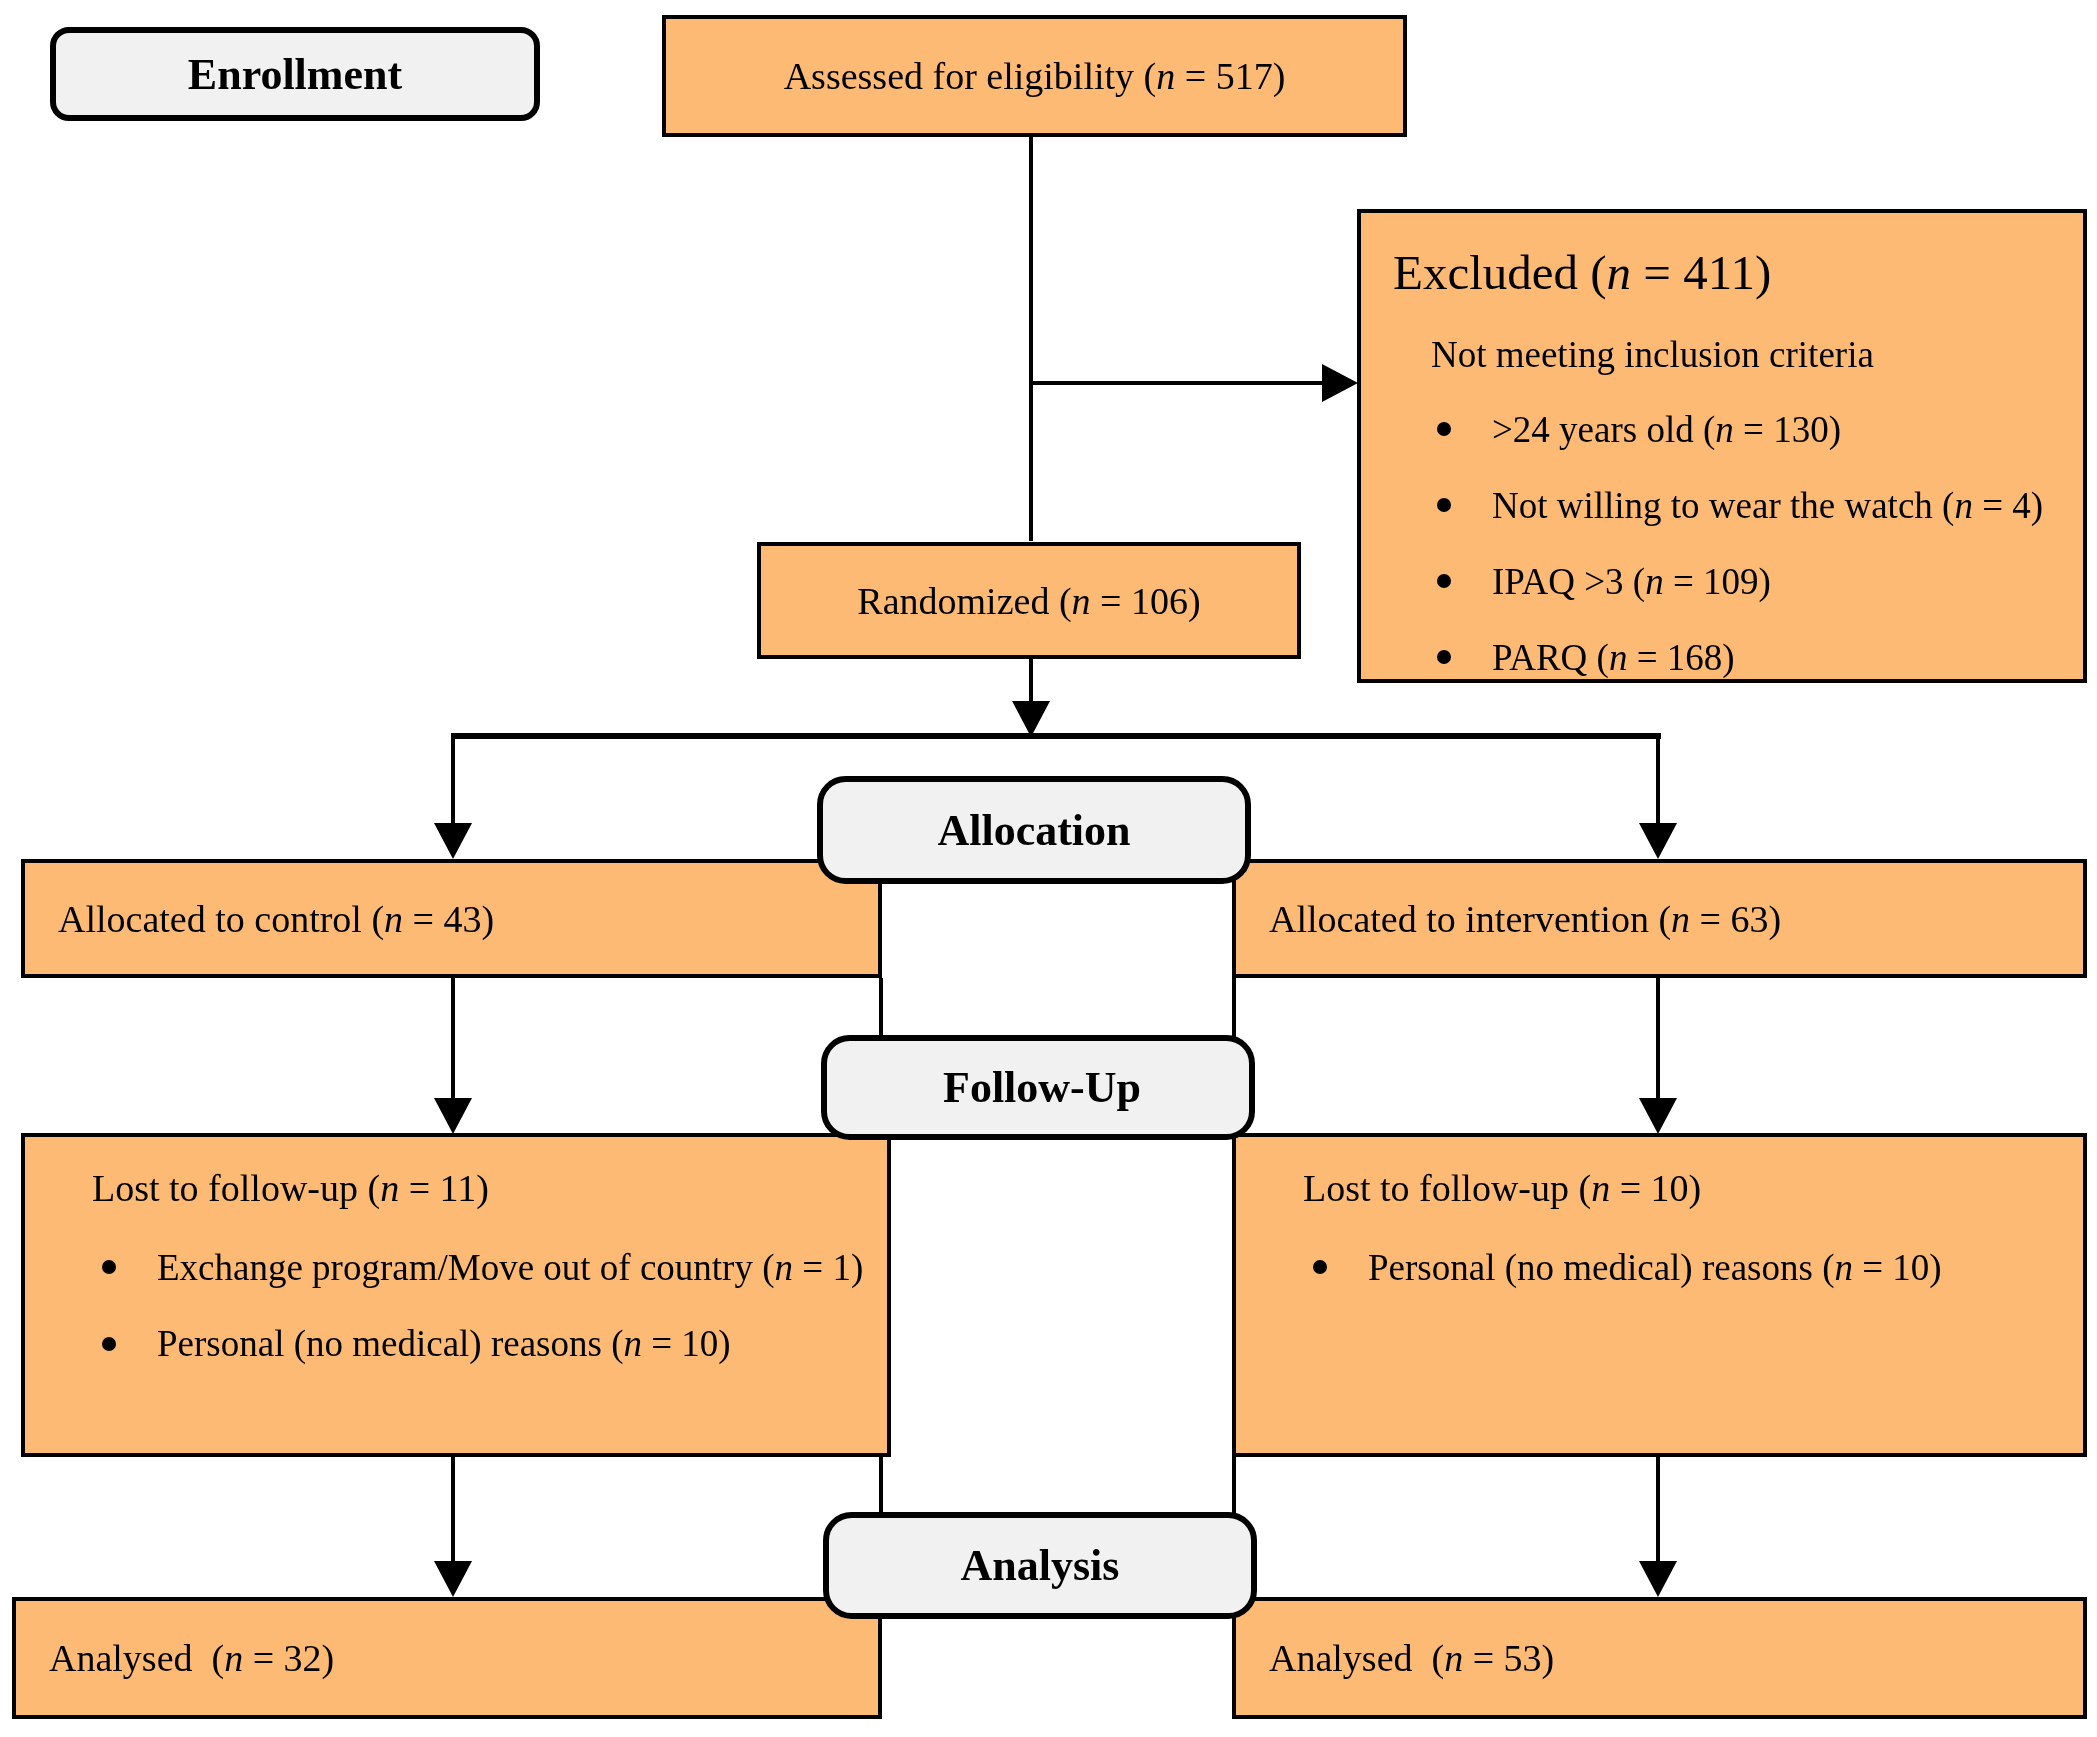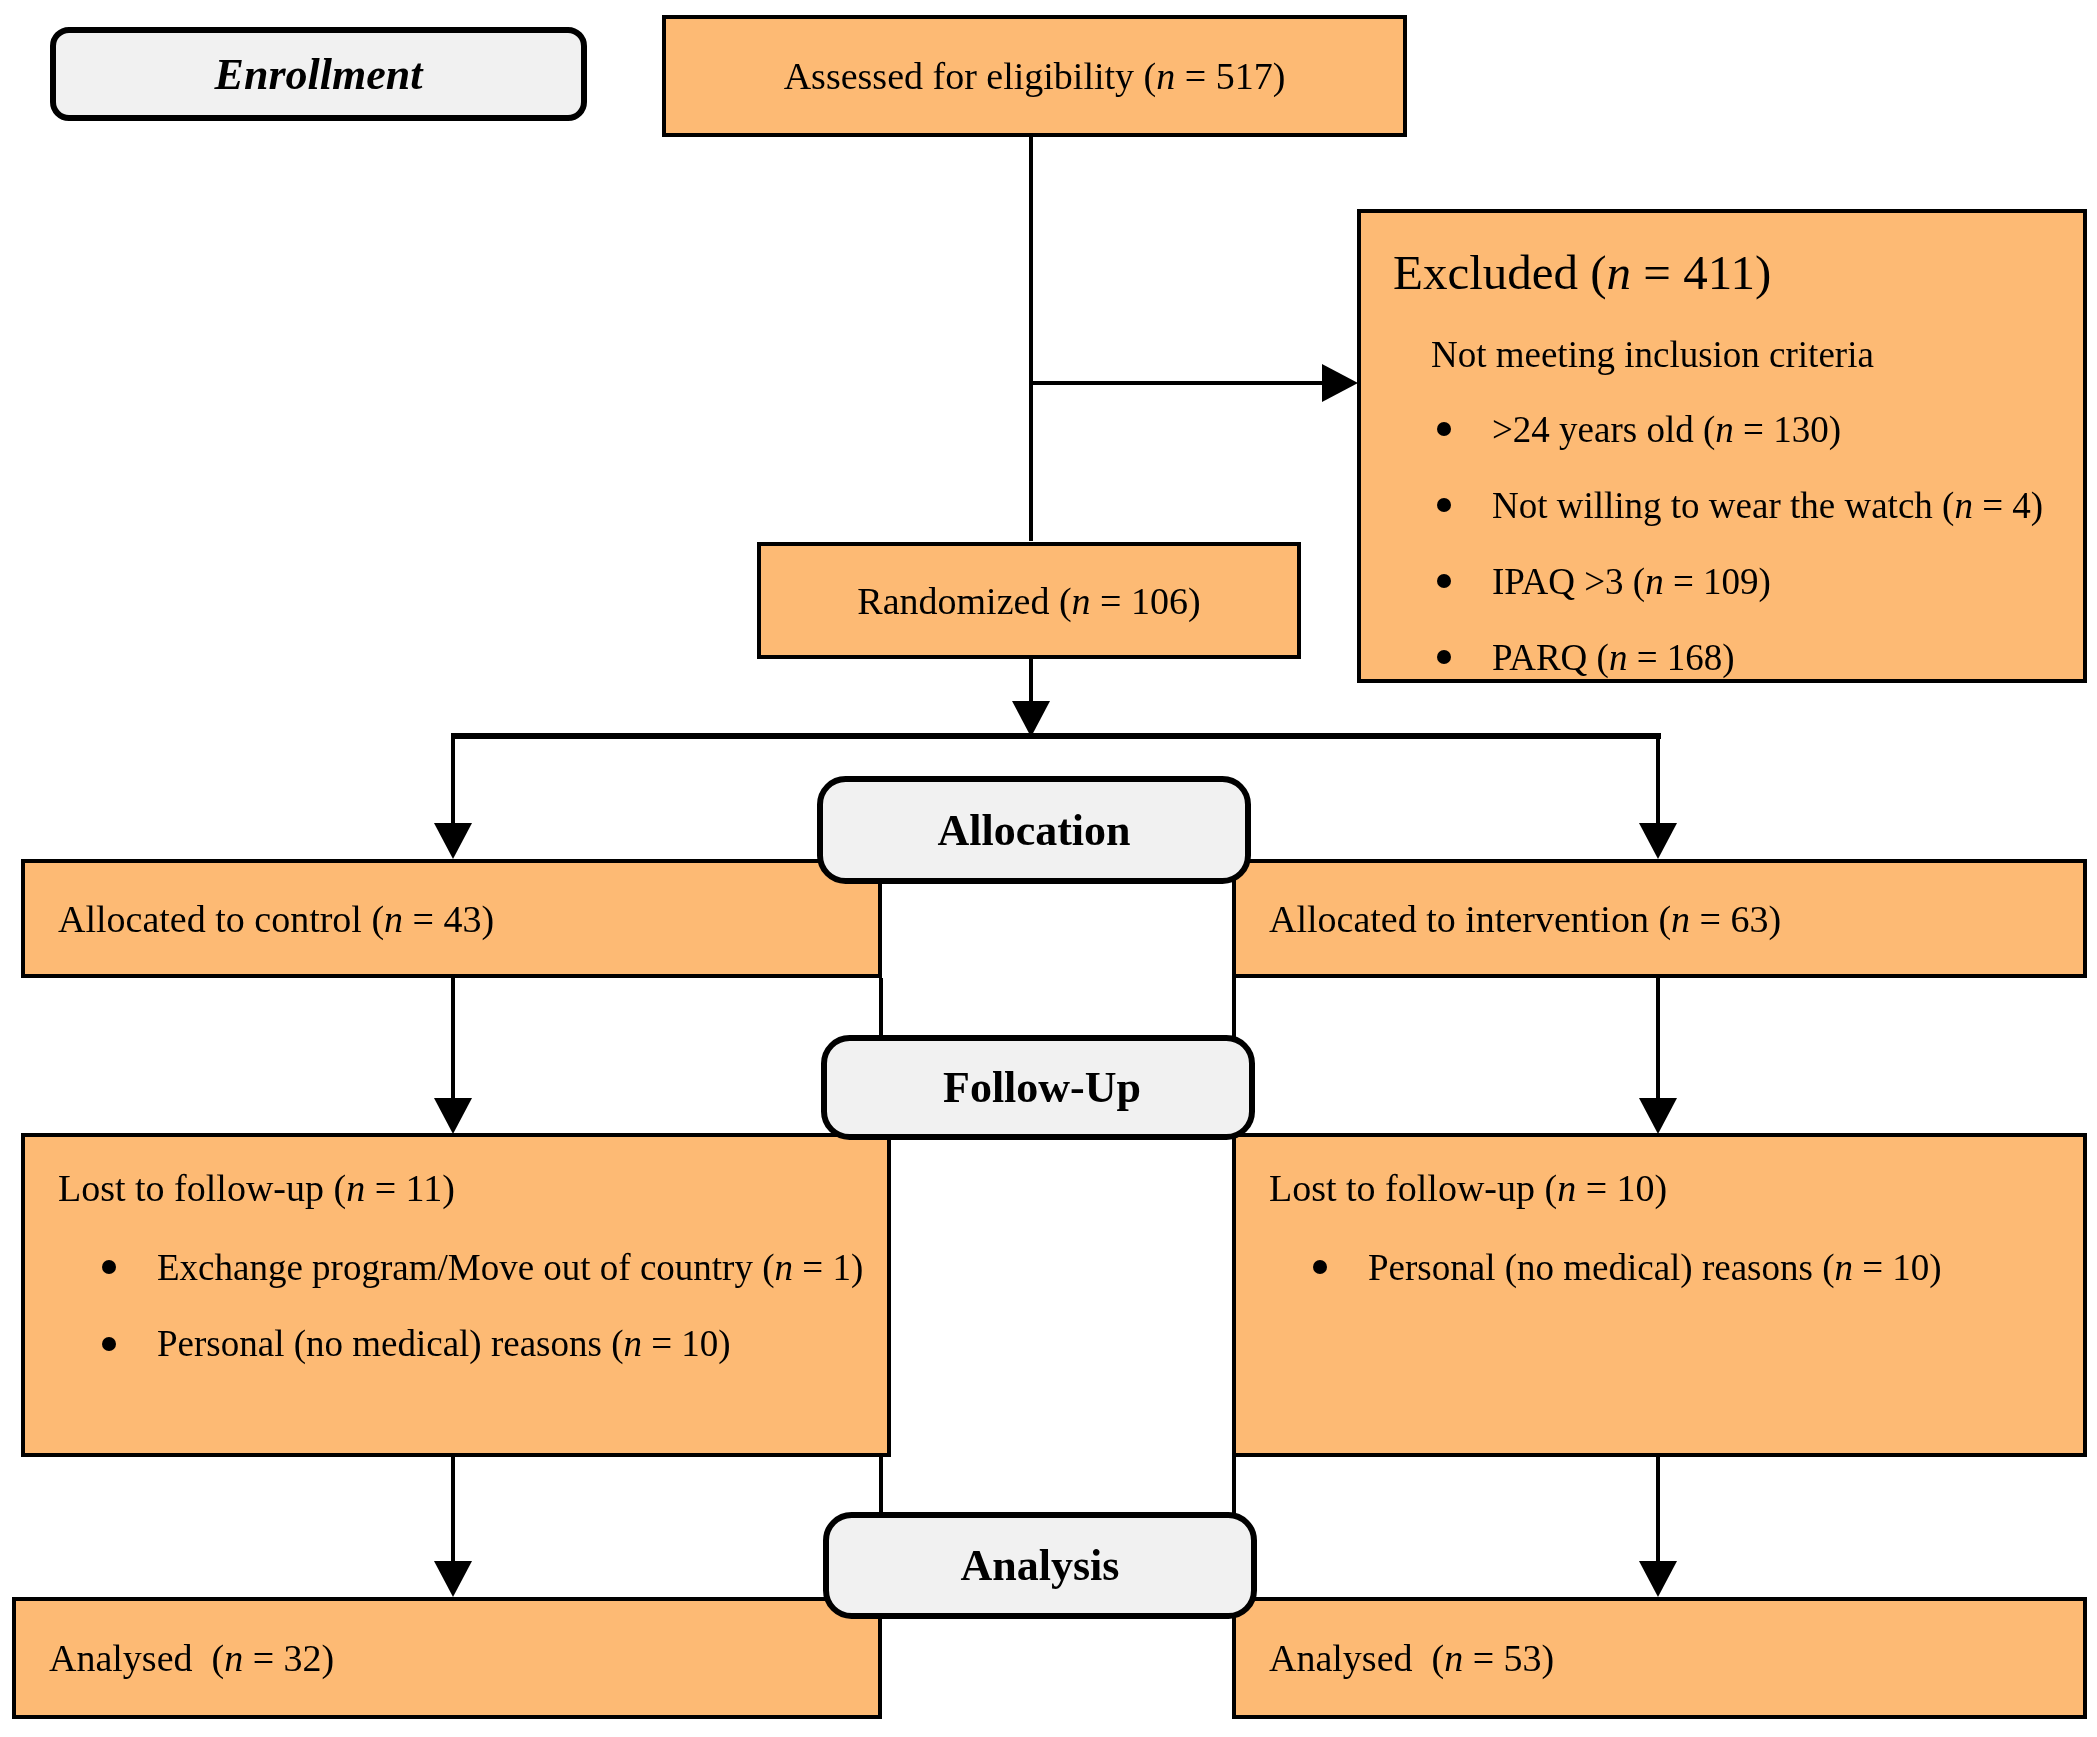--- a/index.html
+++ b/index.html
@@ -44,35 +44,35 @@
   }
   .arr-right{
     position:absolute;width:0;height:0;z-index:3;
     border-top:19px solid transparent;
     border-bottom:19px solid transparent;
     border-left:36px solid #000000;
   }
   
   .content{padding:24px 22px 0 32px;}
   .box-title{font-size:49px;line-height:1.45;margin-bottom:19px;}
-  .box-title.small{font-size:38px;}
+  .box-title.small{font-size:38px;margin-left:34px;}
   .box-sub{font-size:37px;line-height:1.5;margin-bottom:14px;margin-left:38px;}
   .bullet{display:flex;margin-bottom:10.2px;}
   .dot{
     flex:none;width:14px;height:14px;border-radius:50%;
     background:#000000;margin:25.4px 41px 0 44px;
   }
   .btext{font-size:37px;line-height:1.78;}
 </style>
 </head>
 <body>
 
 <div id="stage">
 
-  <div class="pill" style="left:50px;top:27px;width:537px;height:94px;border-radius:19px;font-style:italic;">
+  <div class="pill" style="left:50px;top:27px;width:490px;height:94px;border-radius:19px;">
     <span class="pill-label">Enrollment</span>
   </div>
 
   <div class="box center" style="left:662px;top:15.2px;width:745px;height:122px;">
     <span class="box-label">Assessed for eligibility (<i>n</i> = 517)</span>
   </div>
 
   <div class="line" style="left:1029px;top:137px;width:4.4px;height:404px;"></div>
 
   <div class="line" style="left:1029px;top:381px;width:293px;height:4.4px;"></div>

